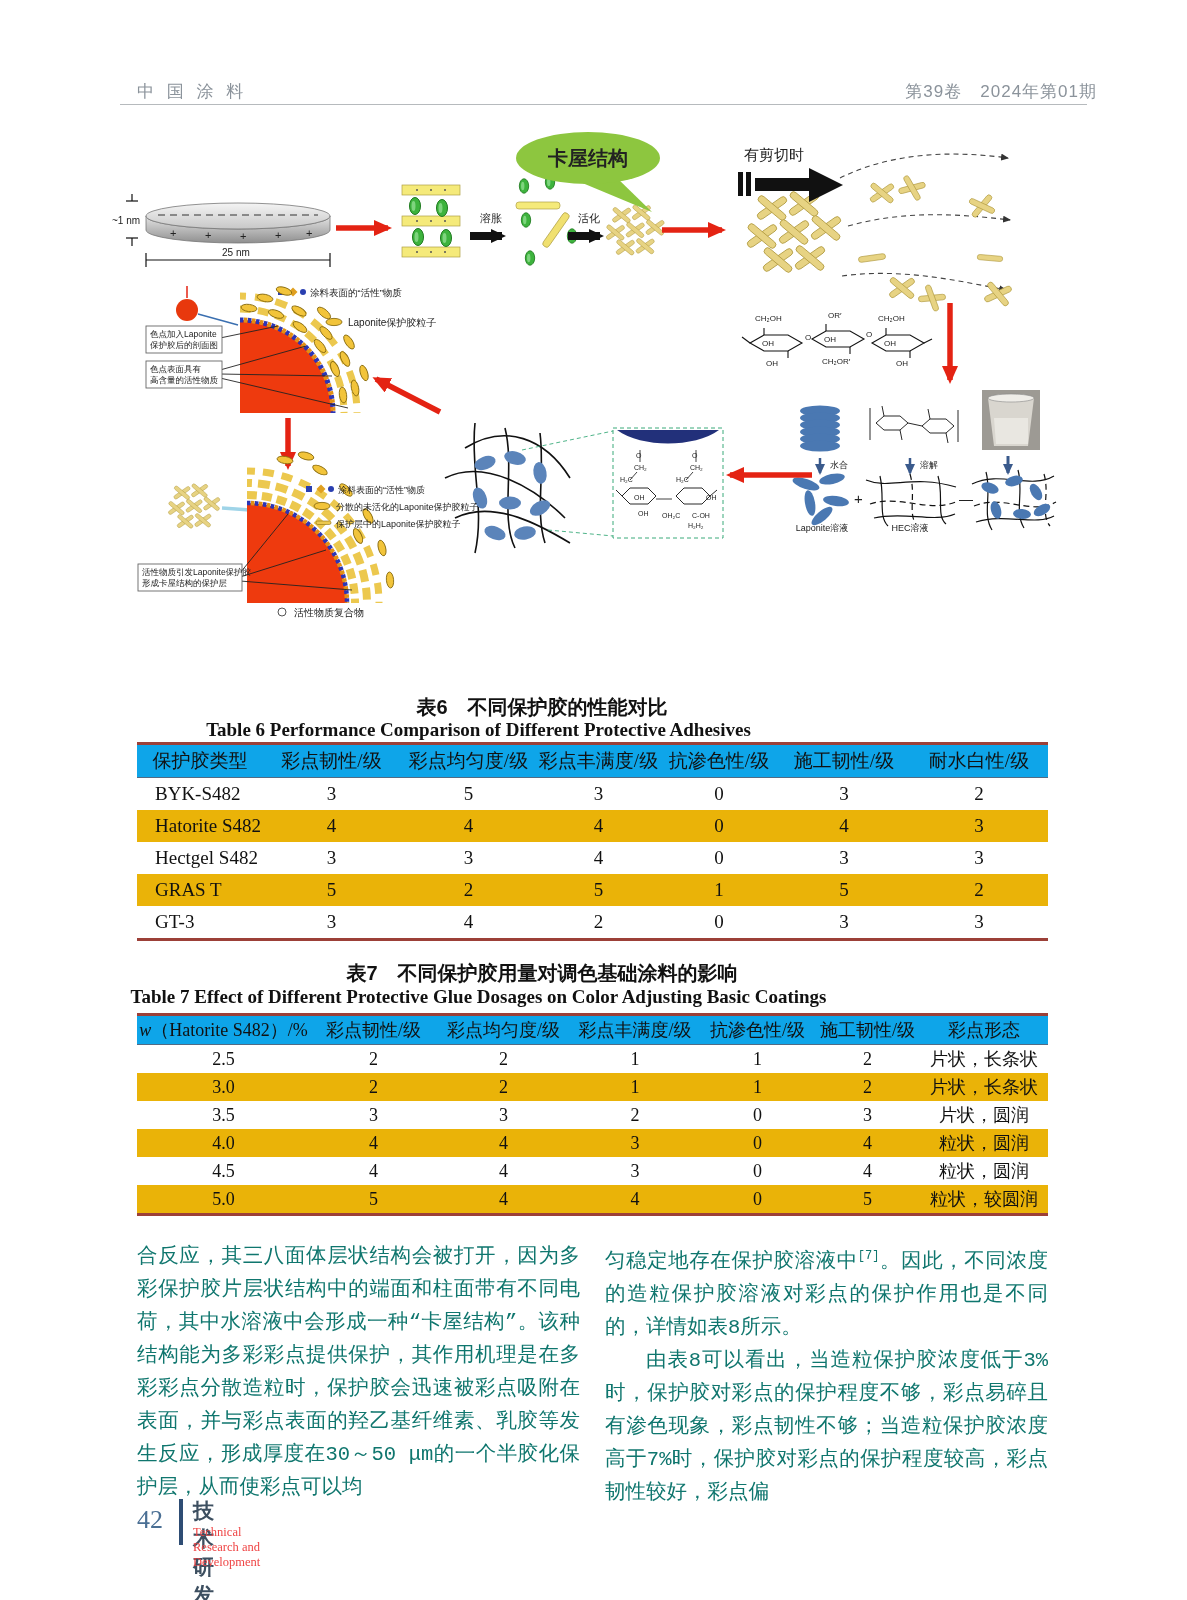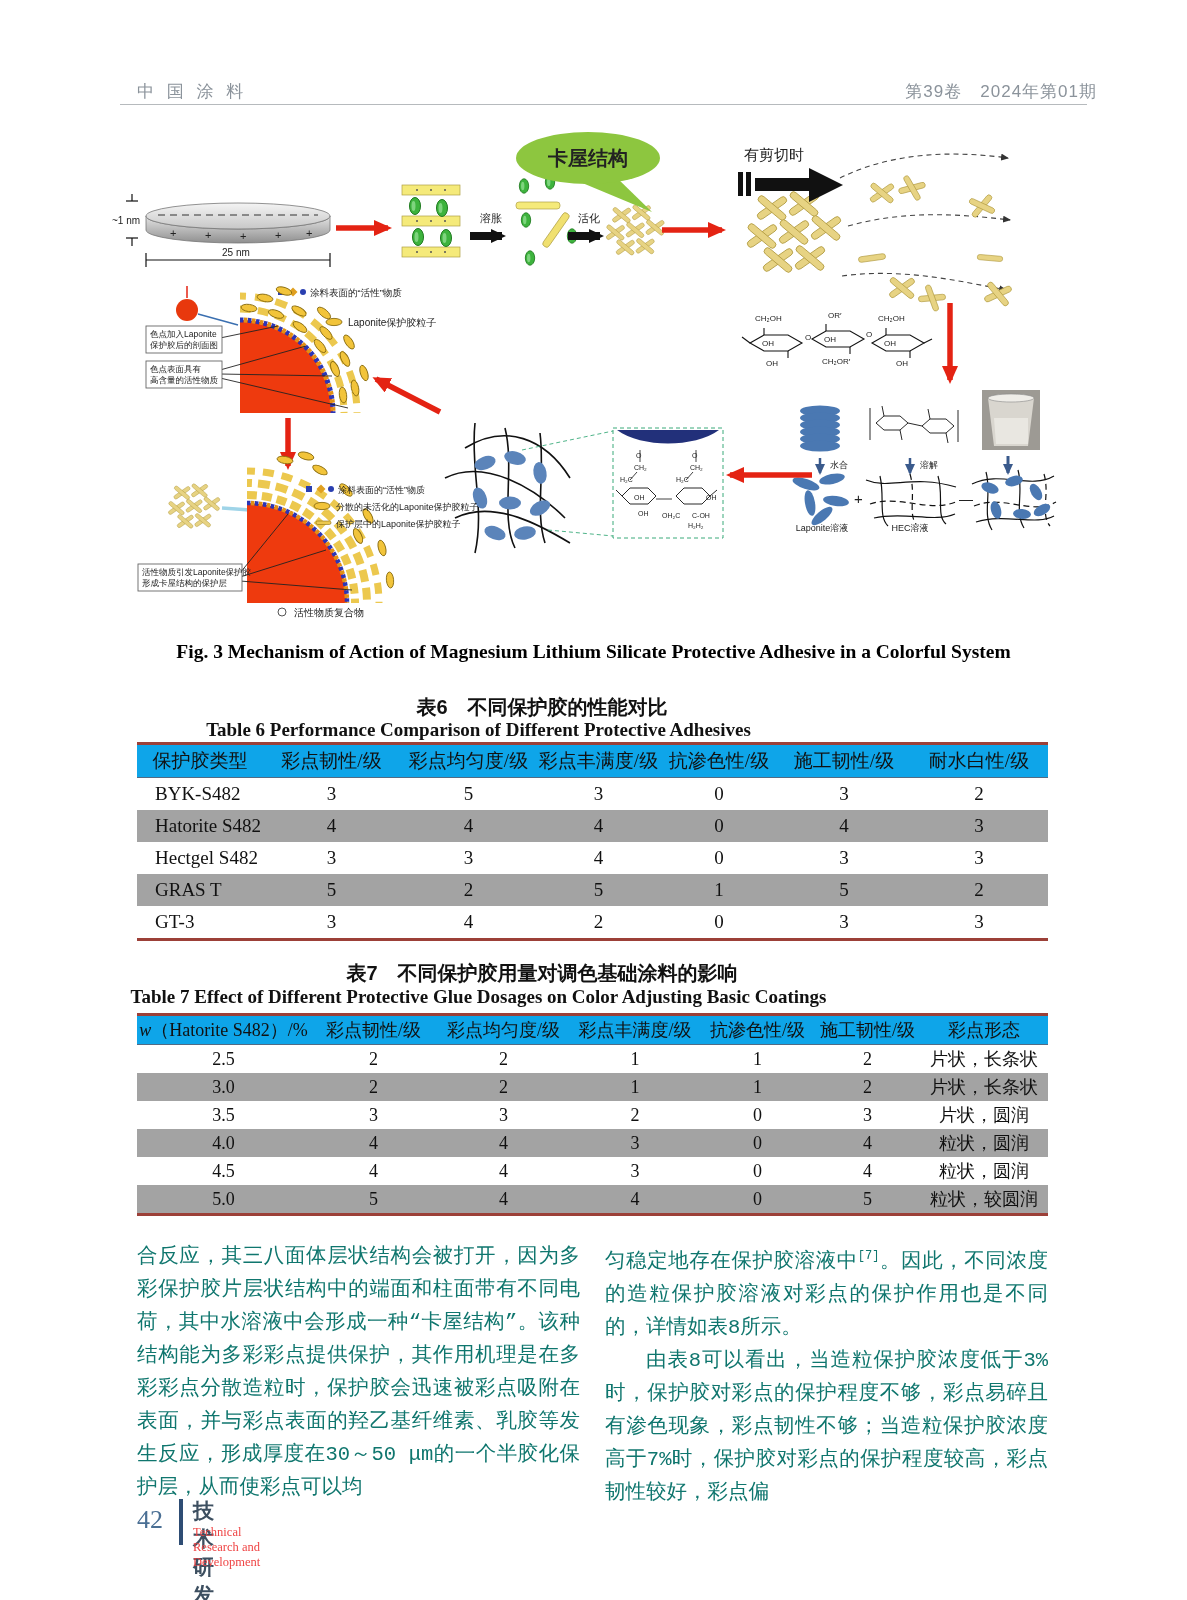--- a/index.html
+++ b/index.html
@@ -24,21 +24,21 @@
   .tbl{position:absolute;left:137px;width:911px;font-family:"Liberation Serif",serif;}
   .tbl .row{display:grid;}
   .t6 .row{grid-template-columns:126px 137px 137px 123px 118px 132px 138px;}
   .t7 .row{grid-template-columns:173px 127px 133px 130px 115px 105px 128px;}
   .tbl .cell{display:flex;align-items:center;justify-content:center;font-size:19px;white-space:nowrap;}
   .t7 .cell{font-size:18px;}
   .t6 .cell.name{justify-content:flex-start;padding-left:18px;}
   .tbl .hrow{background:#0ea5e9;border-top:3px solid #9c4038;border-bottom:1px solid rgba(140,60,50,.55);}
   .t6 .hrow{height:32px;} .t6 .drow{height:32px;}
   .t7 .hrow{height:28px;} .t7 .drow{height:28px;}
-  .tbl .drow.alt{background:#a3a3a3;}
+  .tbl .drow.alt{background:#eab308;}
   .tbl .last{border-bottom:3px solid #9c4038;}
   
   .coltext{position:absolute;top:1240px;width:443px;font-family:Liberation Mono, monospace;
            font-size:20.5px;line-height:33px;text-align:justify;color:#0f766e;}
   .coltext p{margin:0;}
   .coltext p.ind{text-indent:2em;}
   .coltext sup{font-size:12px;}
   .colL{left:137px;} .colR{left:605px;}
   
   .pfooter{position:absolute;left:137px;top:1497px;height:50px;}
@@ -471,21 +471,20 @@
       <rect x="206" y="403" width="15" height="3.5" rx="1.7" fill="#ecc84e" stroke="#8a6d10" stroke-width="0.6"></rect>
       <text x="226" y="409" font-size="9">保护层中的Laponite保护胶粒子</text>
     </g>
 
     <g>
       <circle cx="172" cy="494" r="4" fill="none" stroke="#555" stroke-width="1"></circle>
       <text x="184" y="498" font-size="10">活性物质复合物</text>
     </g>
   </svg>
 
-  <div class="figcap-en">Fig. 3   Mechanism of Action of Magnesium Lithium Silicate Protective Adhesive in a Colorful System</div>
 
   <div class="tbl-title-zh" style="top:694px;">表6　不同保护胶的性能对比</div>
   <div class="tbl-title-en" style="top:719px;">Table 6   Performance Comparison of Different Protective Adhesives</div>
 
   <div class="tbl t6" style="top:742px;">
     <div class="row hrow">
       <div class="cell">保护胶类型</div>
       <div class="cell">彩点韧性/级</div>
       <div class="cell">彩点均匀度/级</div>
       <div class="cell">彩点丰满度/级</div>

